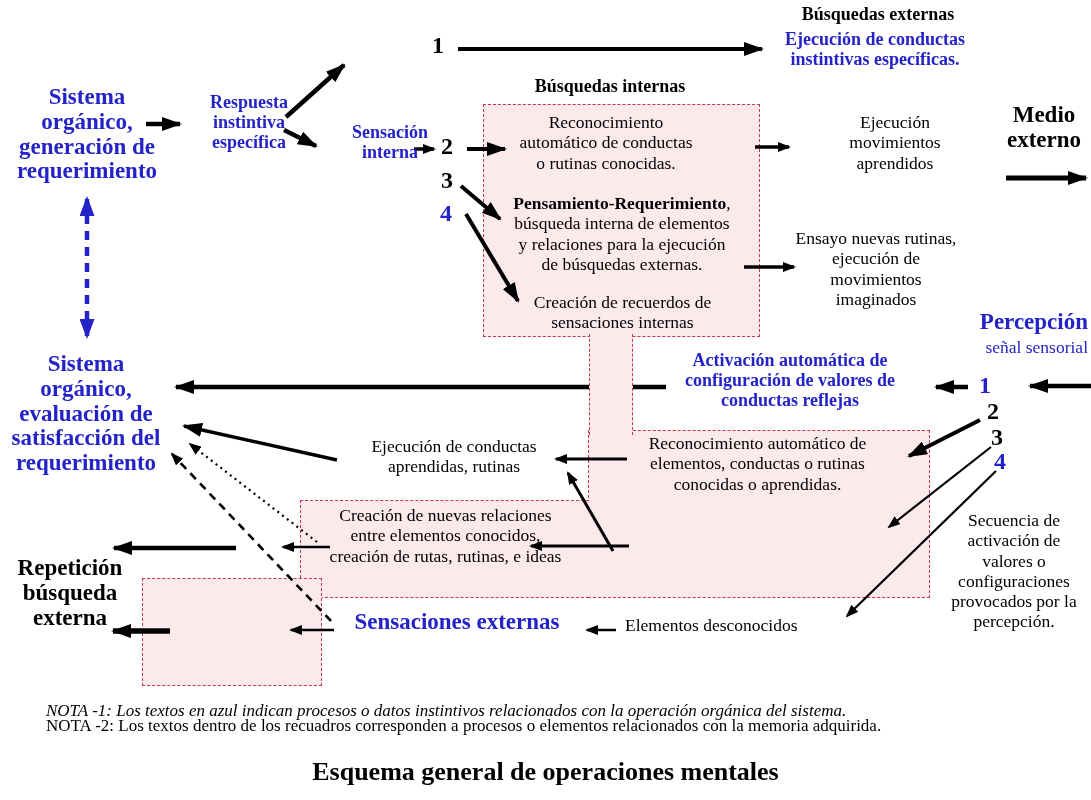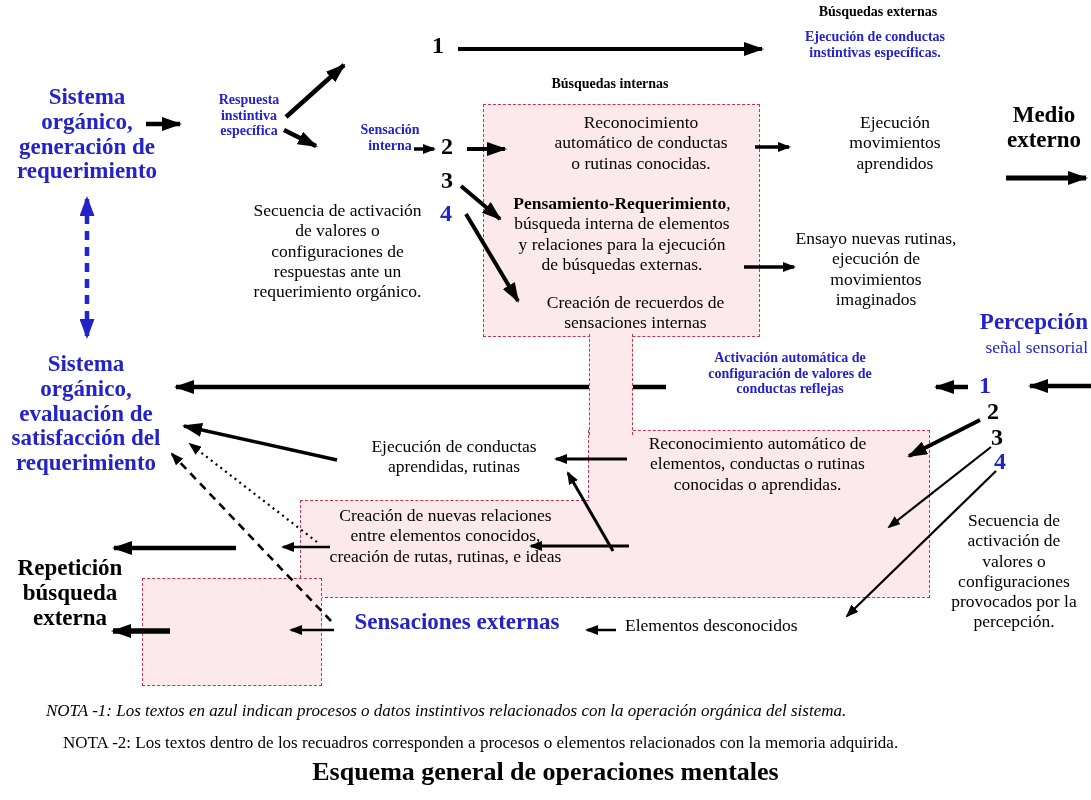--- a/index.html
+++ b/index.html
@@ -2,21 +2,21 @@
 <html><head>
 <meta charset="utf-8">
 <style>
   html,body{margin:0;padding:0;background:#fff;}
   .stage{position:relative;width:1091px;height:800px;background:#fff;overflow:hidden;
          font-family:"Liberation Serif","DejaVu Serif",serif;}
   .lbl{position:absolute;white-space:pre-line;text-align:center;line-height:1.13;color:#000;z-index:5;}
   .blue{color:#2323c8;}
   .bold{font-weight:bold;}
   .f23{font-size:23px;line-height:1.08;}
-  .f18{font-size:14px;line-height:1.12;}
+  .f18{font-size:18px;line-height:1.12;}
   .f17{font-size:17.5px;line-height:1.16;}
   .num{position:absolute;font-size:24px;font-weight:bold;z-index:5;line-height:1;}
   .pbox{position:absolute;background:#fce9ec;border:1.6px dashed #c4374f;z-index:2;box-sizing:border-box;}
   .pstrip{position:absolute;background:#fce9ec;border-left:1.6px dashed #c4374f;border-right:1.6px dashed #c4374f;z-index:3;box-sizing:border-box;}
   svg.arrows{position:absolute;left:0;top:0;pointer-events:none;}
   #arrows-lower{z-index:1;}
   #arrows-upper{z-index:4;}
   .notes{position:absolute;left:46px;font-size:17px;color:#000;white-space:nowrap;z-index:5;}
   .title{position:absolute;left:0;width:100%;text-align:center;font-size:26px;font-weight:bold;z-index:5;}
 </style>
@@ -88,34 +88,29 @@
 
   <div class="lbl blue bold f23" style="left:3px;top:85px;width:168px;">Sistema
 orgánico,
 generación de
 requerimiento</div>
   <div class="lbl blue bold f18" style="left:198px;top:92px;width:102px;">Respuesta
 instintiva
 específica</div>
   <div class="lbl blue bold f18" style="left:338px;top:122px;width:104px;">Sensación
 interna</div>
-  <div class="lbl f17" style="left:235px;top:200px;width:205px;">Secuencia de activación
-de valores o
-configuraciones de
-respuestas ante un
-requerimiento orgánico.</div>
 
-  <div class="lbl f17" style="left:511px;top:112px;width:260px;">Reconocimiento
+  <div class="lbl f17" style="left:476px;top:112px;width:260px;">Reconocimiento
 automático de conductas
 o rutinas conocidas.</div>
   <div class="lbl f17" style="left:488px;top:193px;width:268px;"><b>Pensamiento-Requerimiento</b><span>,
 búsqueda interna de elementos
 y relaciones para la ejecución
 de búsquedas externas.</span></div>
-  <div class="lbl f17" style="left:508px;top:292px;width:255px;">Creación de recuerdos de
+  <div class="lbl f17" style="left:495px;top:292px;width:255px;">Creación de recuerdos de
 sensaciones internas</div>
 
   <div class="lbl blue bold f18" style="left:762px;top:29px;width:226px;">Ejecución de conductas
 instintivas específicas.</div>
   <div class="lbl f17" style="left:815px;top:112px;width:160px;">Ejecución
 movimientos
 aprendidos</div>
   <div class="lbl f17" style="left:778px;top:228px;width:196px;">Ensayo nuevas rutinas,
 ejecución de
 movimientos
@@ -158,16 +153,16 @@
   <div class="num" style="left:432px;top:33px;">1</div>
   <div class="num" style="left:441px;top:134px;">2</div>
   <div class="num" style="left:441px;top:168px;">3</div>
   <div class="num blue" style="left:440px;top:201px;">4</div>
   <div class="num blue" style="left:979px;top:373px;">1</div>
   <div class="num" style="left:987px;top:399px;">2</div>
   <div class="num" style="left:991px;top:425px;">3</div>
   <div class="num blue" style="left:994px;top:449px;">4</div>
 
   <div class="notes" style="top:701px;font-style:italic;">NOTA -1: Los textos en azul indican procesos o datos instintivos relacionados con la operación orgánica del sistema.</div>
-  <div class="notes" style="top:733px;margin-left:17px;">NOTA -2: Los textos dentro de los recuadros corresponden a procesos o elementos relacionados con la memoria adquirida.</div>
+  <div class="notes" style="top:716px;">NOTA -2: Los textos dentro de los recuadros corresponden a procesos o elementos relacionados con la memoria adquirida.</div>
   <div class="title" style="top:757px;">Esquema general de operaciones mentales</div>
 
 </div>
 
 </body></html>

